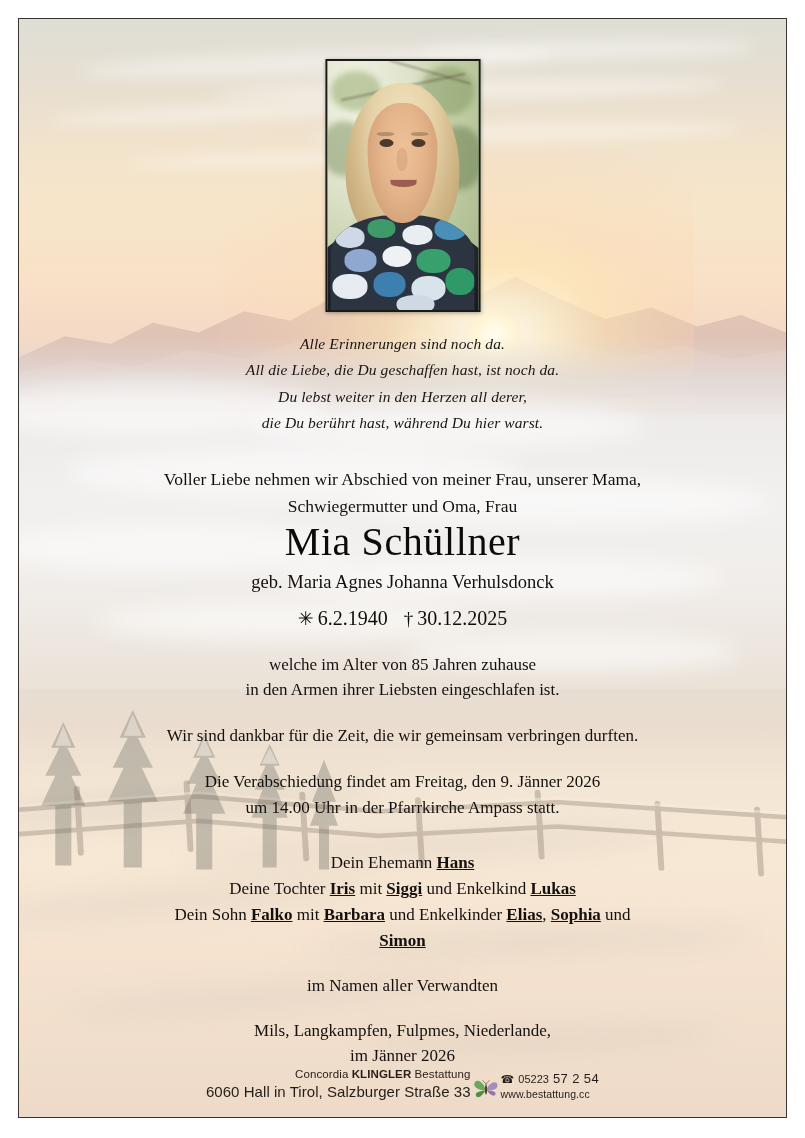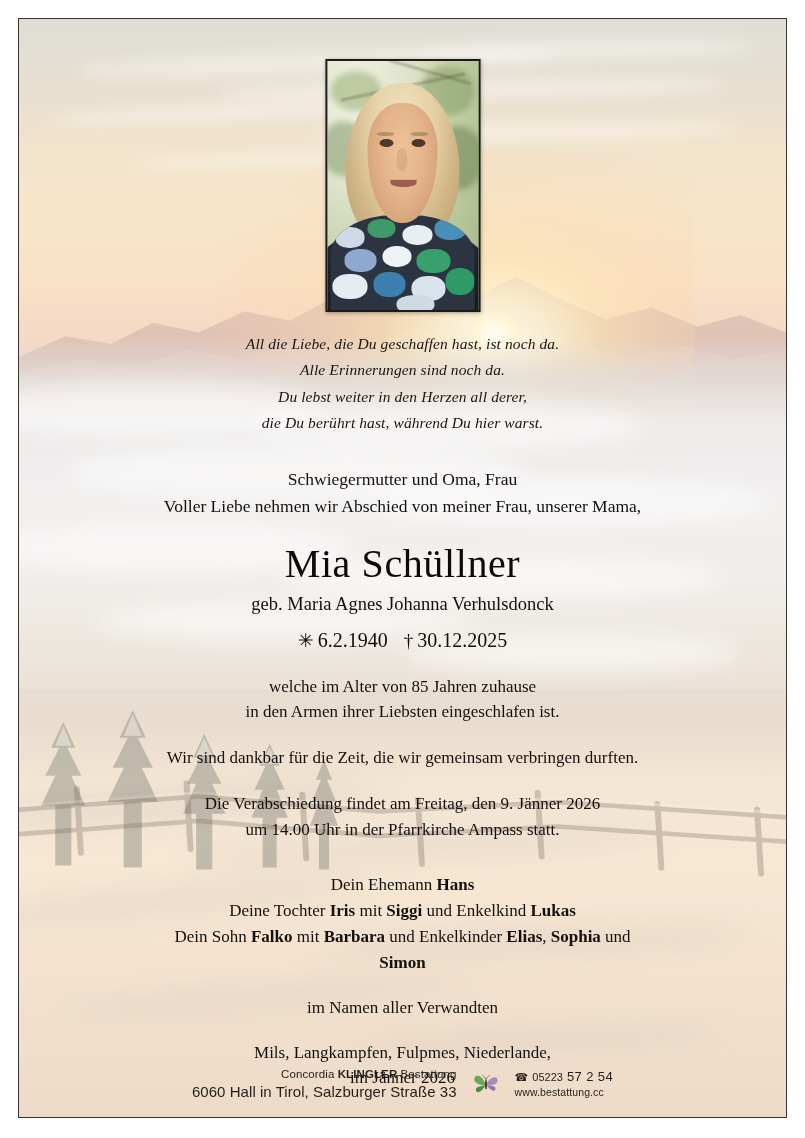--- a/index.html
+++ b/index.html
@@ -268,21 +268,20 @@
     margin-top:30px;
     font-size:17.5px;
     line-height:1.52;
     text-align:center;
     color:#14100e;
   }
   .intro div { white-space:nowrap; }
 
   
   .name {
-    margin-top:22px;
     font-size:40px;
     font-weight:400;
     letter-spacing:0.6px;
     line-height:1.08;
     text-align:center;
     color:#0d0b09;
   }
   .maiden {
     margin-top:9px;
     font-size:18.5px;
@@ -318,38 +317,38 @@
   }
   .passing div, .thanks div, .service div { white-space:nowrap; }
 
   
   .family {
     margin-top:30px;
     font-size:17px; line-height:1.52;
     text-align:center; color:#14100e;
   }
   .family div { white-space:nowrap; }
-  .family b { font-weight:700; }
+  .family b { font-weight:700;text-decoration:underline; }
 
   .behalf {
     margin-top:22px;
     font-size:17px; text-align:center; color:#14100e;
   }
   .places {
     margin-top:22px;
     font-size:17px; line-height:1.50;
     text-align:center; color:#14100e;
   }
   .places div { white-space:nowrap;font-family:Liberation Serif, serif; }
 
   
   .footer {
     position:absolute; left:0; right:0; bottom:16px;
-    display:flex; align-items:center; justify-content:center;
-    gap:14px;
+    display:flex; align-items:flex-end; justify-content:center;
+    gap:0;
     font-family:"Liberation Sans", sans-serif;
     color:#241e18;
   }
   .f-left { text-align:right; line-height:1.30; }
   .f-name { font-size:11.5px; letter-spacing:0.1px; white-space:nowrap; }
   .f-name b { font-weight:700; }
   .f-addr { font-size:15px; letter-spacing:0.05px; white-space:nowrap; }
   .f-right { text-align:left; line-height:1.34; }
   .f-phone { font-size:12px; white-space:nowrap; display:flex; align-items:baseline; gap:4px; }
   .f-phone .tel-ico { font-size:11px; }
@@ -480,29 +479,29 @@
           <div class="brow left"></div>
           <div class="brow right"></div>
           <div class="eye left"></div>
           <div class="eye right"></div>
           <div class="nose"></div>
           <div class="mouth"></div>
         </div>
       </div>
 
       <div class="verse">
+        <div>Alle Erinnerungen sind noch da.</div>
         <div>All die Liebe, die Du geschaffen hast, ist noch da.</div>
-        <div>Alle Erinnerungen sind noch da.</div>
         <div>Du lebst weiter in den Herzen all derer,</div>
         <div>die Du berührt hast, während Du hier warst.</div>
       </div>
 
       <div class="intro">
+        <div>Voller Liebe nehmen wir Abschied von meiner Frau, unserer Mama,</div>
         <div>Schwiegermutter und Oma, Frau</div>
-        <div>Voller Liebe nehmen wir Abschied von meiner Frau, unserer Mama,</div>
       </div>
 
       <div class="name">Mia Schüllner</div>
       <div class="maiden">geb. Maria Agnes Johanna Verhulsdonck</div>
 
       <div class="dates">
         <span><span class="sym">✳</span><span>6.2.1940</span></span>
         <span><span class="sym">†</span><span>30.12.2025</span></span>
       </div>
 

